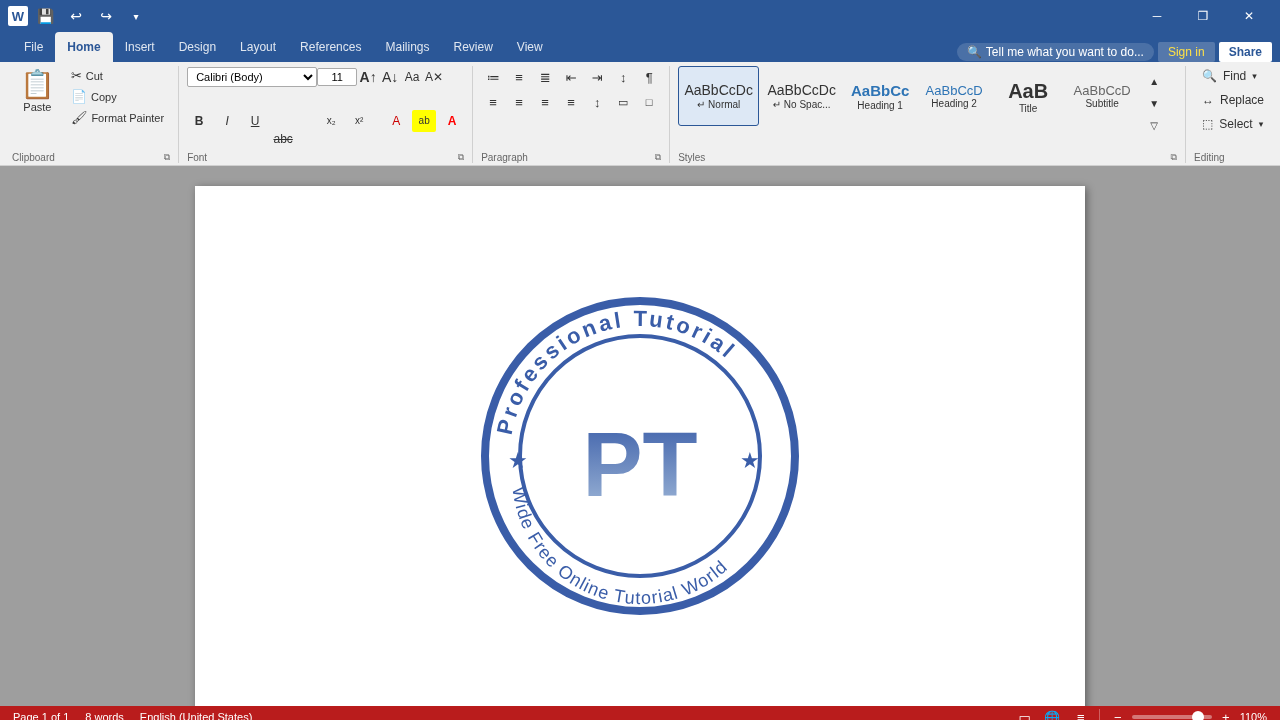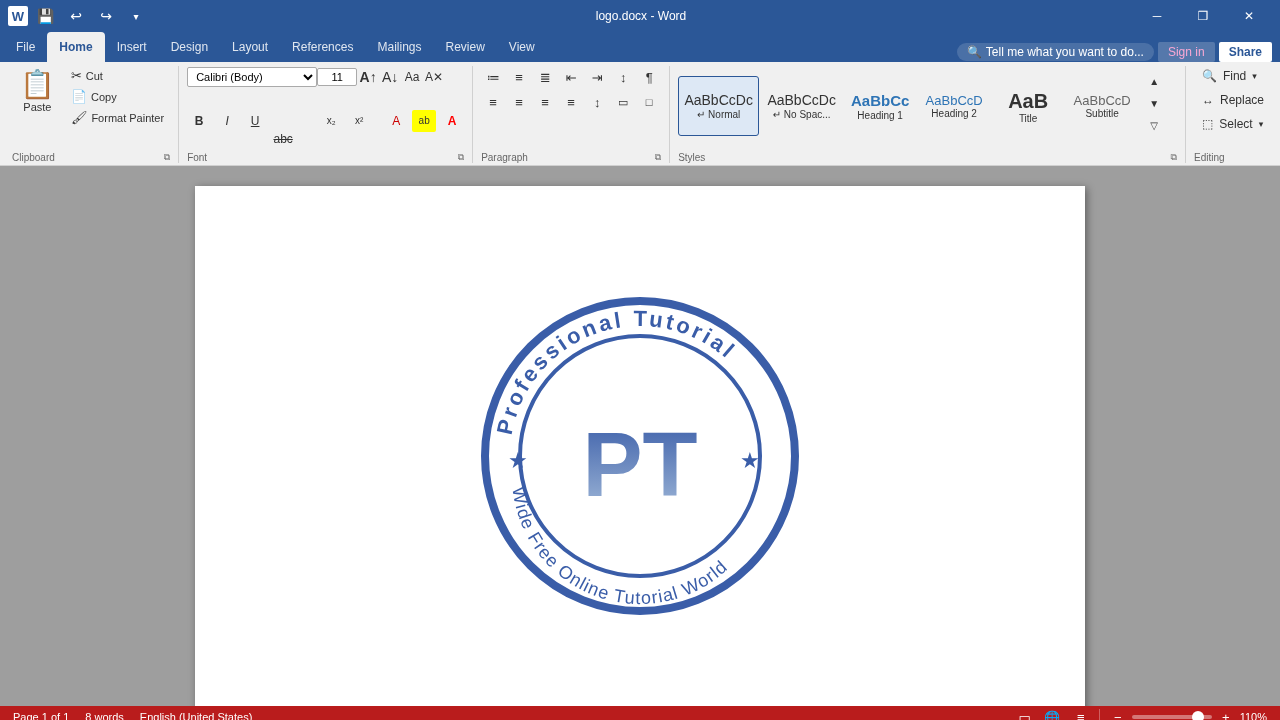--- a/index.html
+++ b/index.html
@@ -22,39 +22,39 @@
 
     .word-icon { width: 20px; height: 20px; background: #fff; color: #2b5797; font-weight: bold; font-size: 13px; display: flex; align-items: center; justify-content: center; border-radius: 2px; }
     .qat-btn { width: 24px; height: 24px; display: flex; align-items: center; justify-content: center; color: white; cursor: pointer; font-size: 14px; }
 
     
     .ribbon-tabs {
       background: #2b5797;
       height: 30px;
       display: flex;
       align-items: flex-end;
-      padding-left: 4px;
+      padding-left: 12px;
     }
     .tab {
       padding: 5px 12px;
       font-size: 12px;
       color: rgba(255,255,255,0.85);
       cursor: pointer;
       height: 100%;
       display: flex;
       align-items: center;
       border-radius: 4px 4px 0 0;
     }
     .tab.active {
       background: #f0f0f0;
       color: #2b5797;
       font-weight: 600;
     }
     .tab-right { margin-left: auto; display: flex; align-items: center; gap: 4px; padding-right: 8px; color: white; font-size: 12px; }
-    .sign-in-btn { background: rgba(255,255,255,0.2); padding: 3px 10px; border-radius: 2px; cursor: pointer; color: #f9a8d4; font-size: 12px; }
+    .sign-in-btn { background: rgba(255,255,255,0.2); padding: 3px 10px; border-radius: 2px; cursor: pointer; color: #fde047; font-size: 12px; }
     .share-btn { background: white; color: #2b5797; padding: 3px 10px; border-radius: 2px; cursor: pointer; font-size: 12px; font-weight: 600; }
     .tell-me { display: flex; align-items: center; background: rgba(255,255,255,0.15); border-radius: 12px; padding: 2px 10px; gap: 4px; cursor: pointer; color: white; font-size: 12px; }
 
     
     .ribbon {
       background: #f0f0f0;
       border-bottom: 1px solid #d0d0d0;
       display: flex;
       align-items: stretch;
       padding: 4px 0 2px 4px;
@@ -128,21 +128,21 @@
     }
 
     
     .styles-gallery {
       display: flex; flex-wrap: nowrap; gap: 2px; overflow: hidden; max-width: 460px;
       align-items: center; flex: 1;
     }
     .style-item {
       display: flex; flex-direction: column; align-items: center; justify-content: center;
       padding: 4px 8px; cursor: pointer; border-radius: 3px; min-width: 72px; height: 60px;
-      font-size: 10px; color: #333; text-align: center; border: 1px solid transparent; margin-top: 10px;
+      font-size: 10px; color: #333; text-align: center; border: 1px solid transparent;
     }
     .style-item.active { background: #dde8f5; border-color: #2b5797; }
     .style-preview { font-size: 14px; line-height: 1.2; }
 
     
     .editing-controls { display: flex; flex-direction: column; gap: 4px; }
     .edit-btn {
       display: flex; align-items: center; gap: 6px; padding: 3px 8px;
       cursor: pointer; border-radius: 2px; font-size: 12px; color: #333;
     }
@@ -200,21 +200,20 @@
 <body>
 
 <div class="title-bar">
   <div class="title-bar-left">
     <div class="word-icon">W</div>
     <div class="qat-btn" title="Save">💾</div>
     <div class="qat-btn" title="Undo">↩</div>
     <div class="qat-btn" title="Redo">↪</div>
     <div class="qat-btn" style="font-size:10px;">▾</div>
   </div>
-  <div class="title-bar-center">logo.docx - Word</div>
   <div class="title-bar-controls">
     <div class="title-btn">─</div>
     <div class="title-btn">❐</div>
     <div class="title-btn close">✕</div>
   </div>
 </div>
 
 <div class="ribbon-tabs">
   <div class="tab">File</div>
   <div class="tab active">Home</div>

